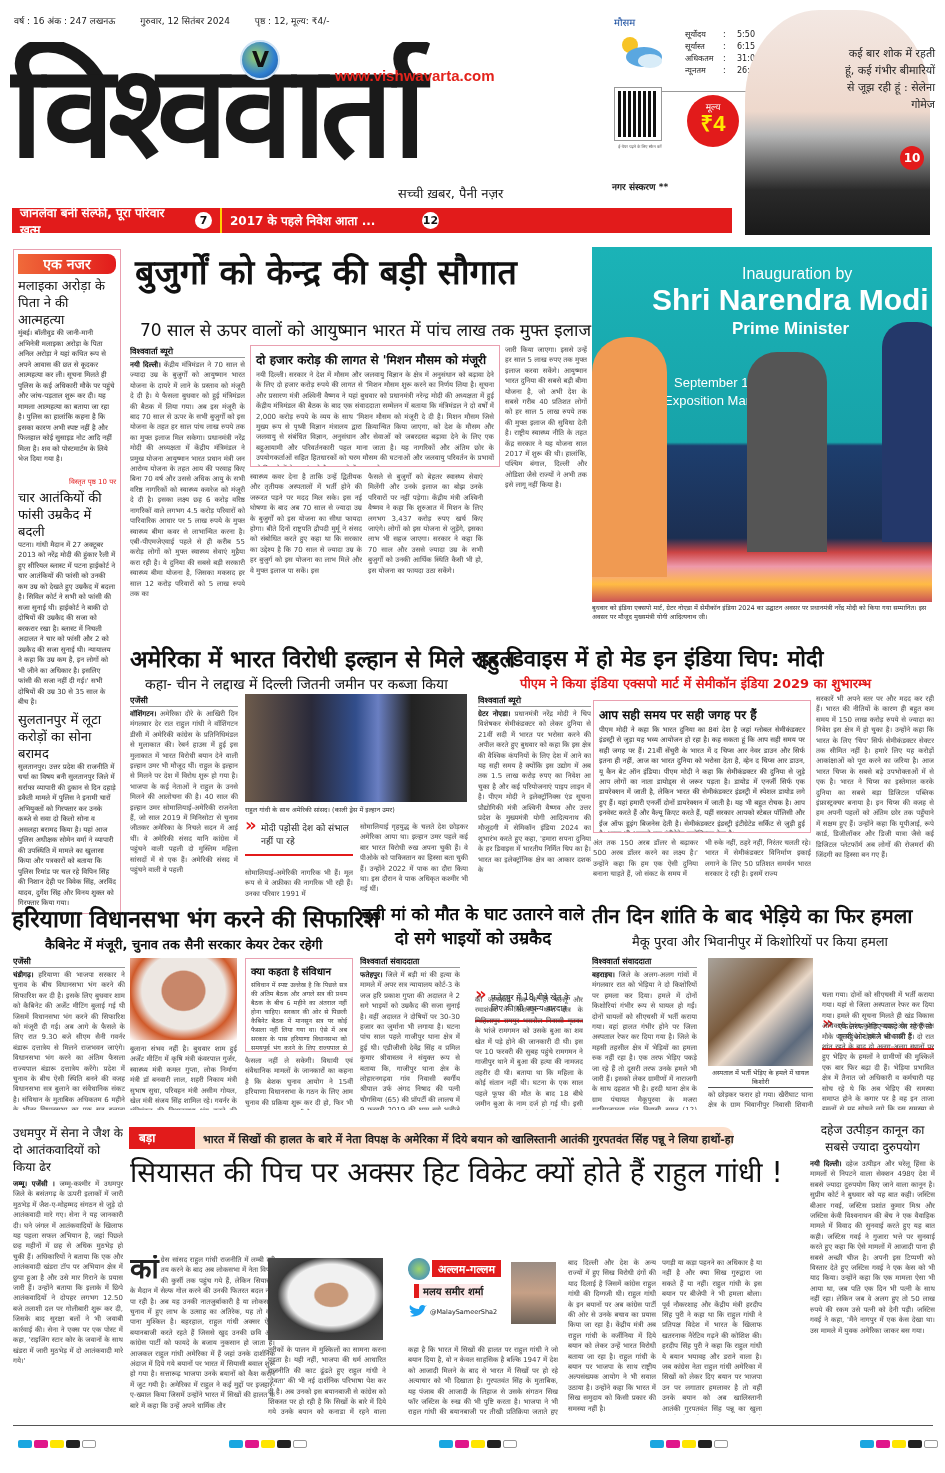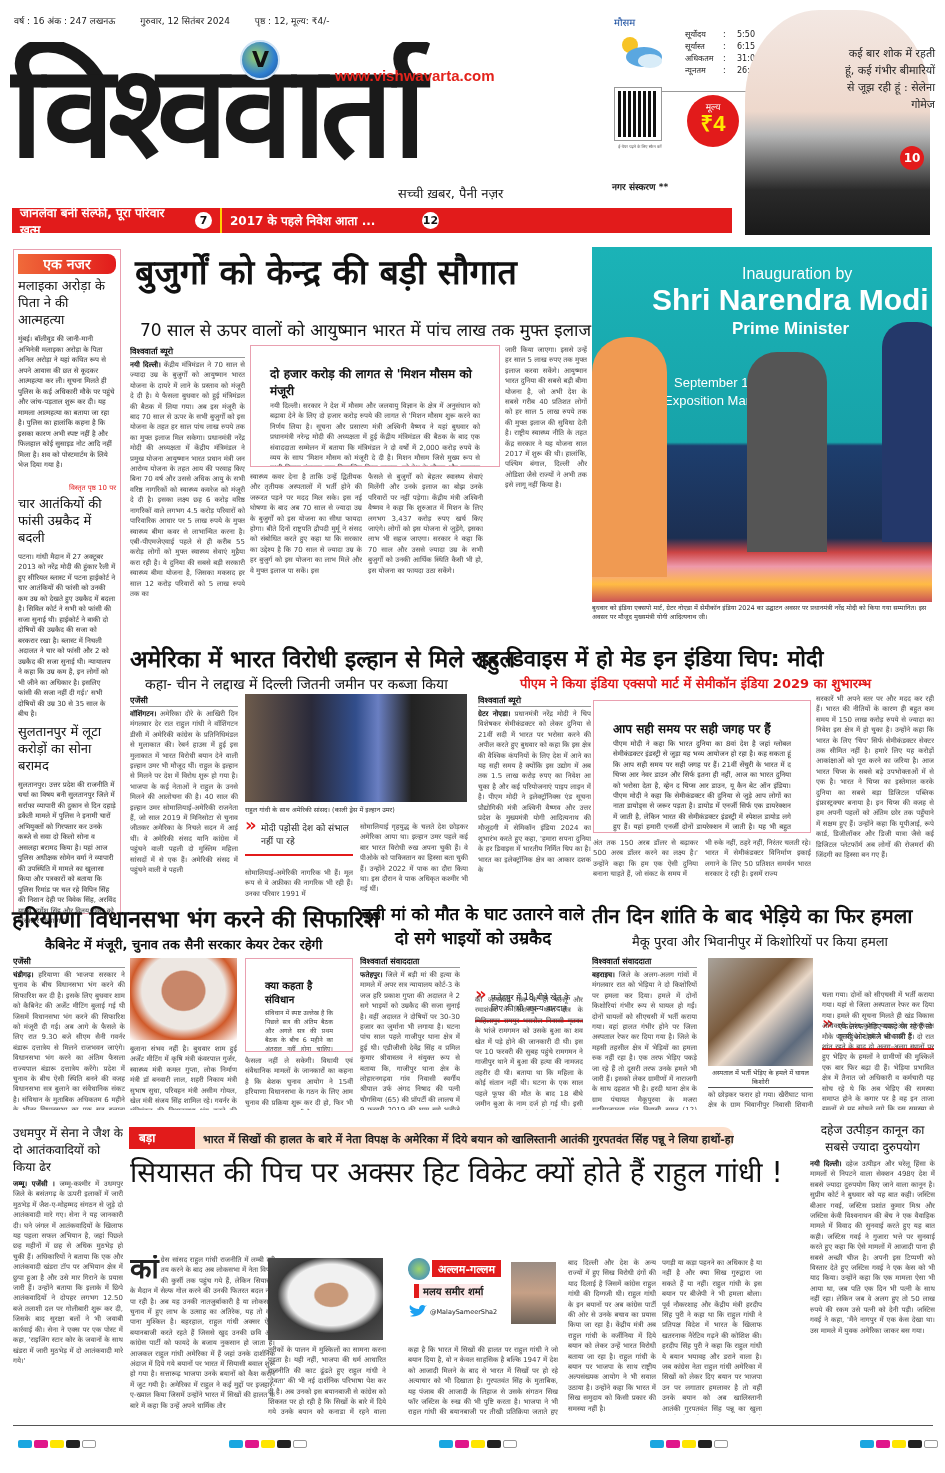--- a/index.html
+++ b/index.html
@@ -28,27 +28,27 @@
 .edition{top:180px;left:612px;font-size:9px;font-weight:bold;color:#222}
 .celebimg{top:10px;left:745px;width:185px;height:225px;background:linear-gradient(180deg,#f3e8e3 0%,#eed8cc 45%,#b9b9b9 55%,#2a2a2a 80%,#1a1a1a 100%);border-radius:40% 40% 0 0}
 .celebtxt{top:45px;left:840px;width:95px;text-align:right;font-size:11px;line-height:17px;color:#222}
 .celebnum{top:146px;left:900px;width:24px;height:24px;border-radius:50%;background:#e21b1b;color:#fff;font-size:12px;font-weight:bold;text-align:center;line-height:24px}
 .redbar{top:208px;left:12px;width:720px;height:25px;background:#e21b1b;display:flex;align-items:center}
 .redbar .seg{display:flex;align-items:center;color:#fff;font-size:12px;font-weight:bold;padding:0 8px;border-right:2px solid #ffd200;height:100%}
 .redbar .num{width:17px;height:17px;background:#fff;color:#111;border-radius:50%;text-align:center;line-height:17px;font-size:11px;margin-left:10px}
 .sidebox{top:249px;left:13px;width:108px;height:665px;border:1px solid #e9a0b0;padding:4px}
 .sidehead{background:linear-gradient(90deg,#f06a3a,#e21b1b);color:#fff;font-weight:bold;font-size:14px;text-align:center;border-radius:0 8px 8px 0;height:20px;line-height:20px}
 .sh{font-size:13px;line-height:17px;color:#111;margin-top:3px}
-.sb{font-size:7px;line-height:10.5px;color:#333;margin-top:6px}
+.sb{font-size:7px;line-height:10.5px;color:#333;margin-top:0}
 .more{font-size:7px;color:#e21b1b;text-align:right;margin-top:12px}
 .col-text{font-size:7px;line-height:10.4px;color:#444;text-align:justify}
 .col-text b{color:#111}
 .byline{font-size:8px;font-weight:bold;color:#111;border-bottom:1px solid #999;padding-bottom:1px;margin-bottom:2px}
 .h1{font-weight:bold;color:#111;white-space:nowrap}
-.pinkbox{border:1px solid #e9a0b0;padding:19px}
+.pinkbox{border:1px solid #e9a0b0;padding:5px}
 .pinkbox .t{font-size:12px;font-weight:bold;color:#111;margin-bottom:2px}
 .photo{background:#999}
 .caption{font-size:6.5px;color:#333;line-height:9px}
 .quote{font-size:9px;color:#222;line-height:13px;padding-left:16px;position:relative;border-bottom:2px solid #e21b1b;padding-bottom:6px}
 .quote::before{content:"\00BB";position:absolute;left:0;top:-4px;color:#e21b1b;font-size:18px;font-weight:bold}
 .badasawal{top:1127px;left:129px;width:605px;height:22px;background:#fde0cc;border-radius:0 12px 12px 0;display:flex;align-items:center}
 .badasawal .tag{background:#e21b1b;color:#fff;font-weight:bold;font-size:12px;padding:2px 10px;height:100%;line-height:18px}
 .badasawal .txt{font-size:11px;font-weight:bold;color:#222;padding-left:8px;white-space:nowrap}
 .colorbar{display:flex;gap:2px;align-items:center}
 .colorbar span{display:inline-block;width:14px;height:8px;border-radius:2px}

